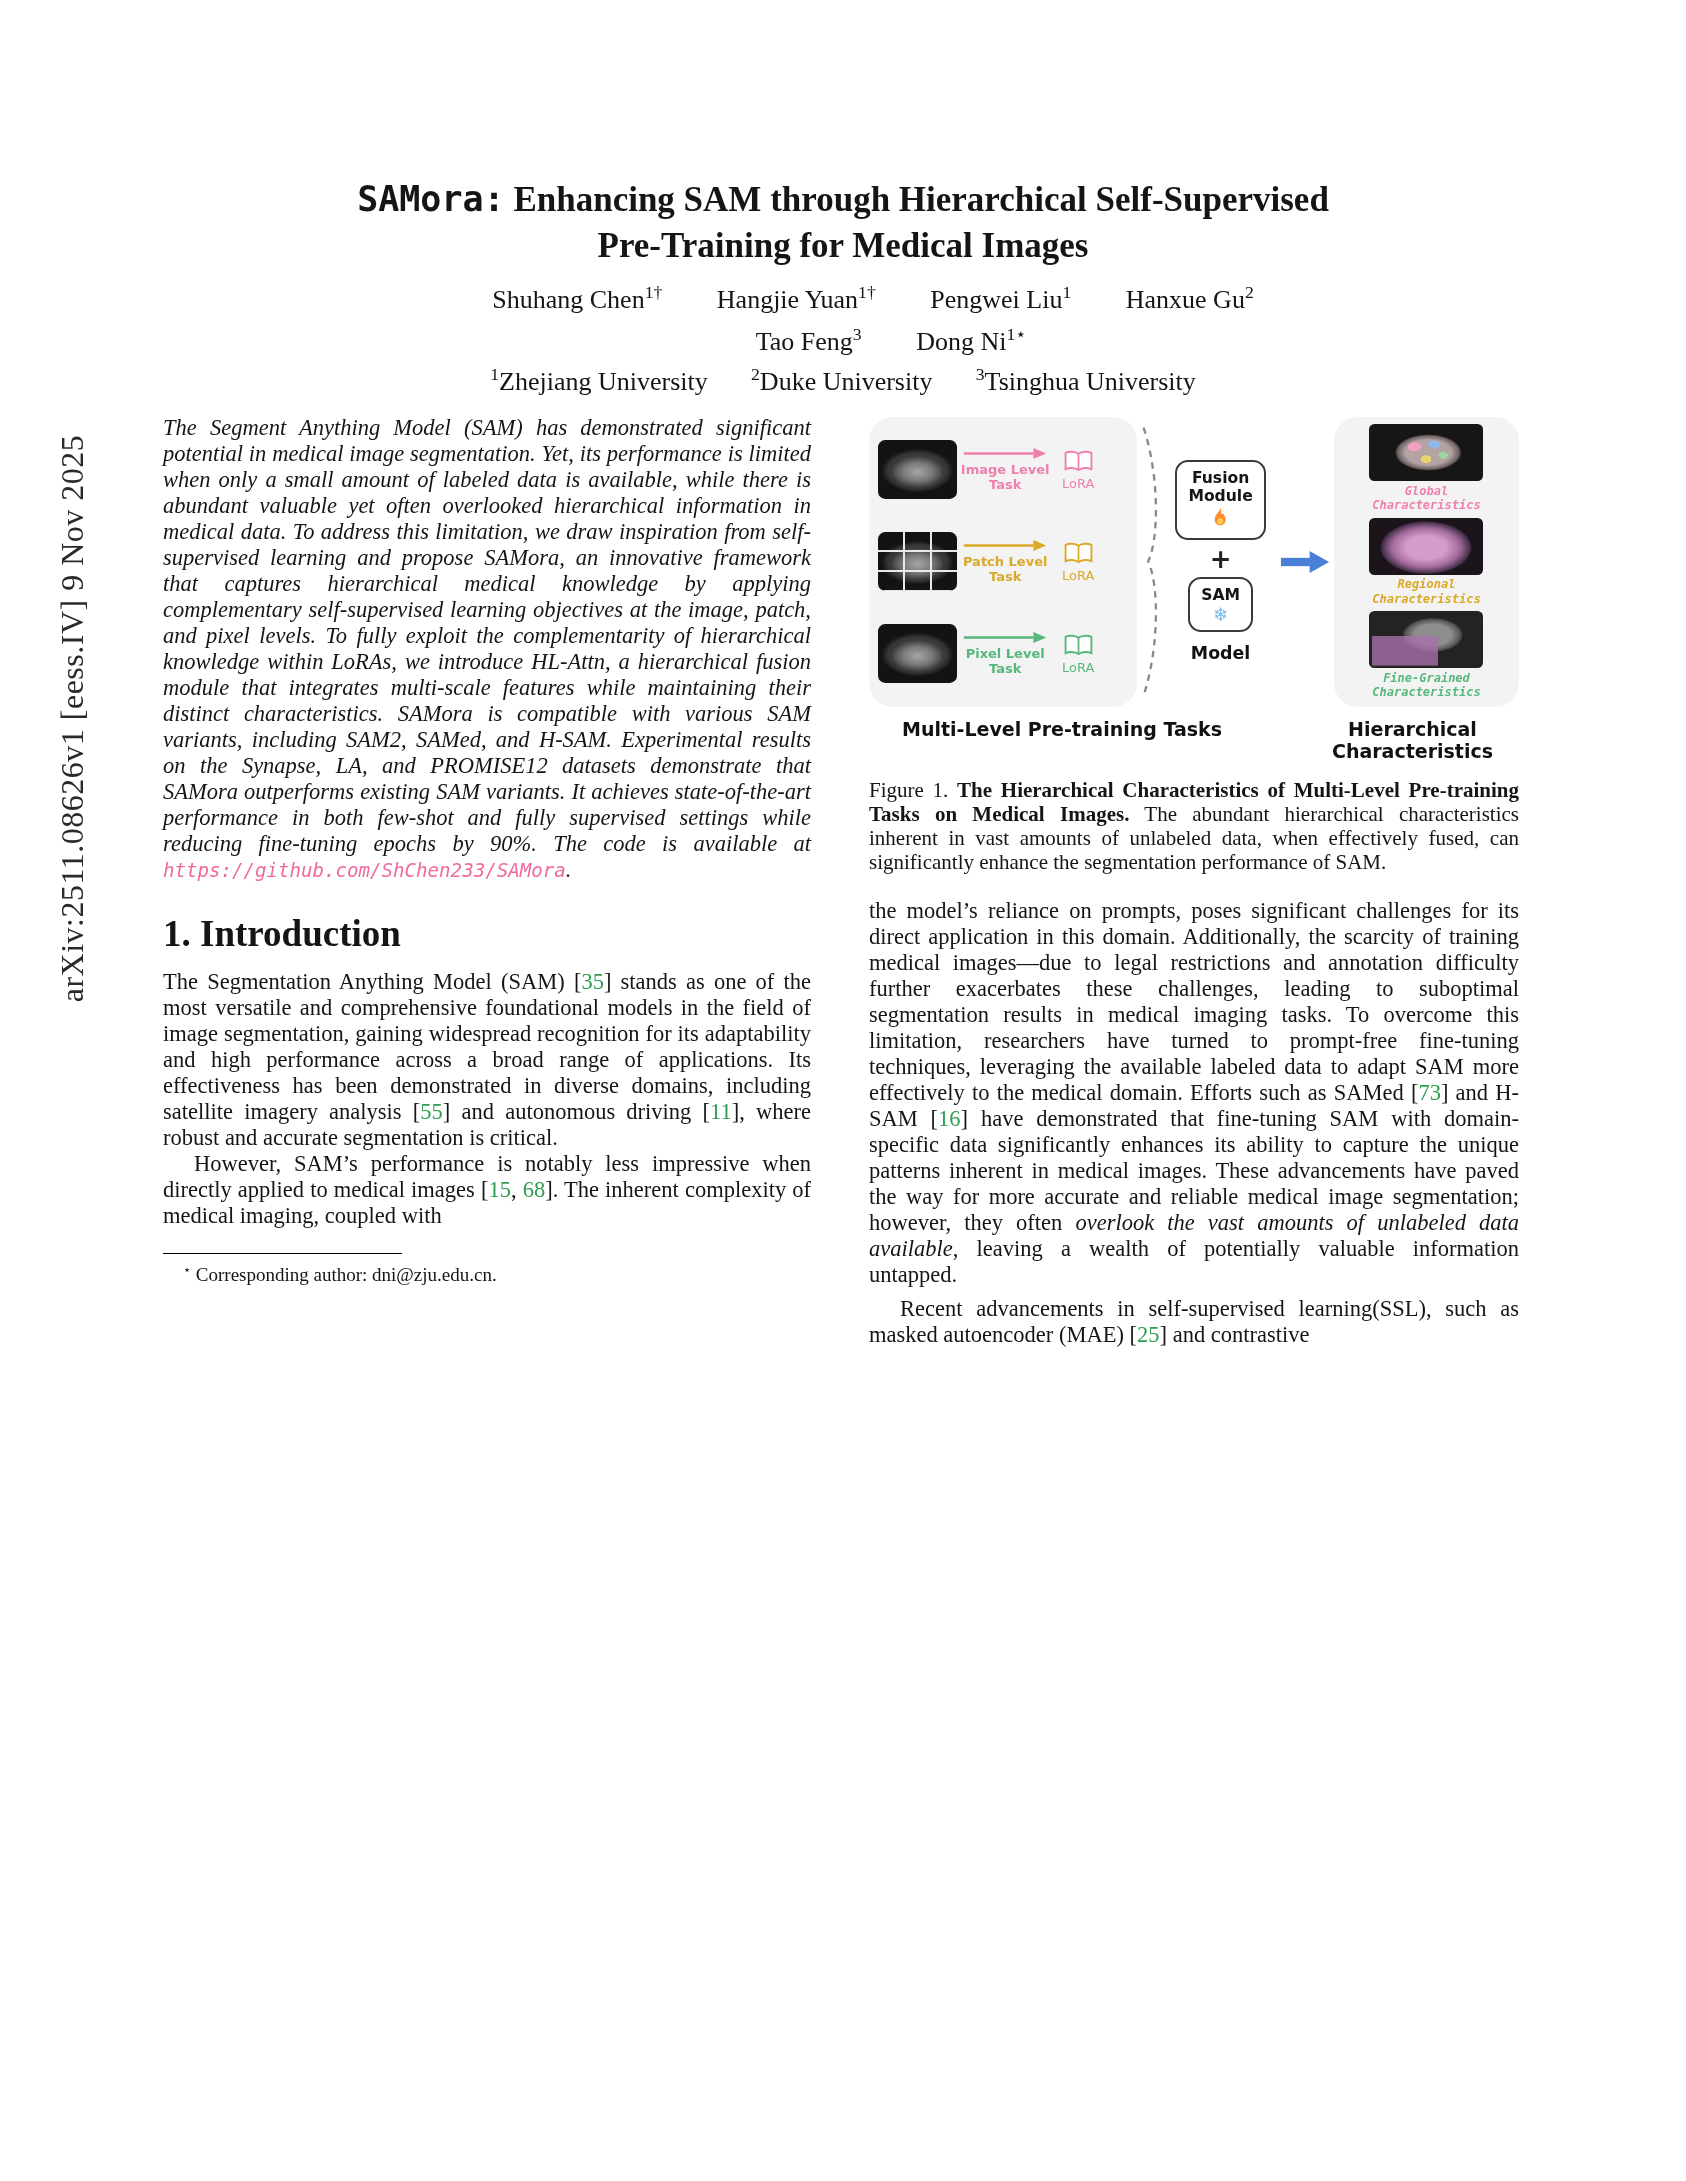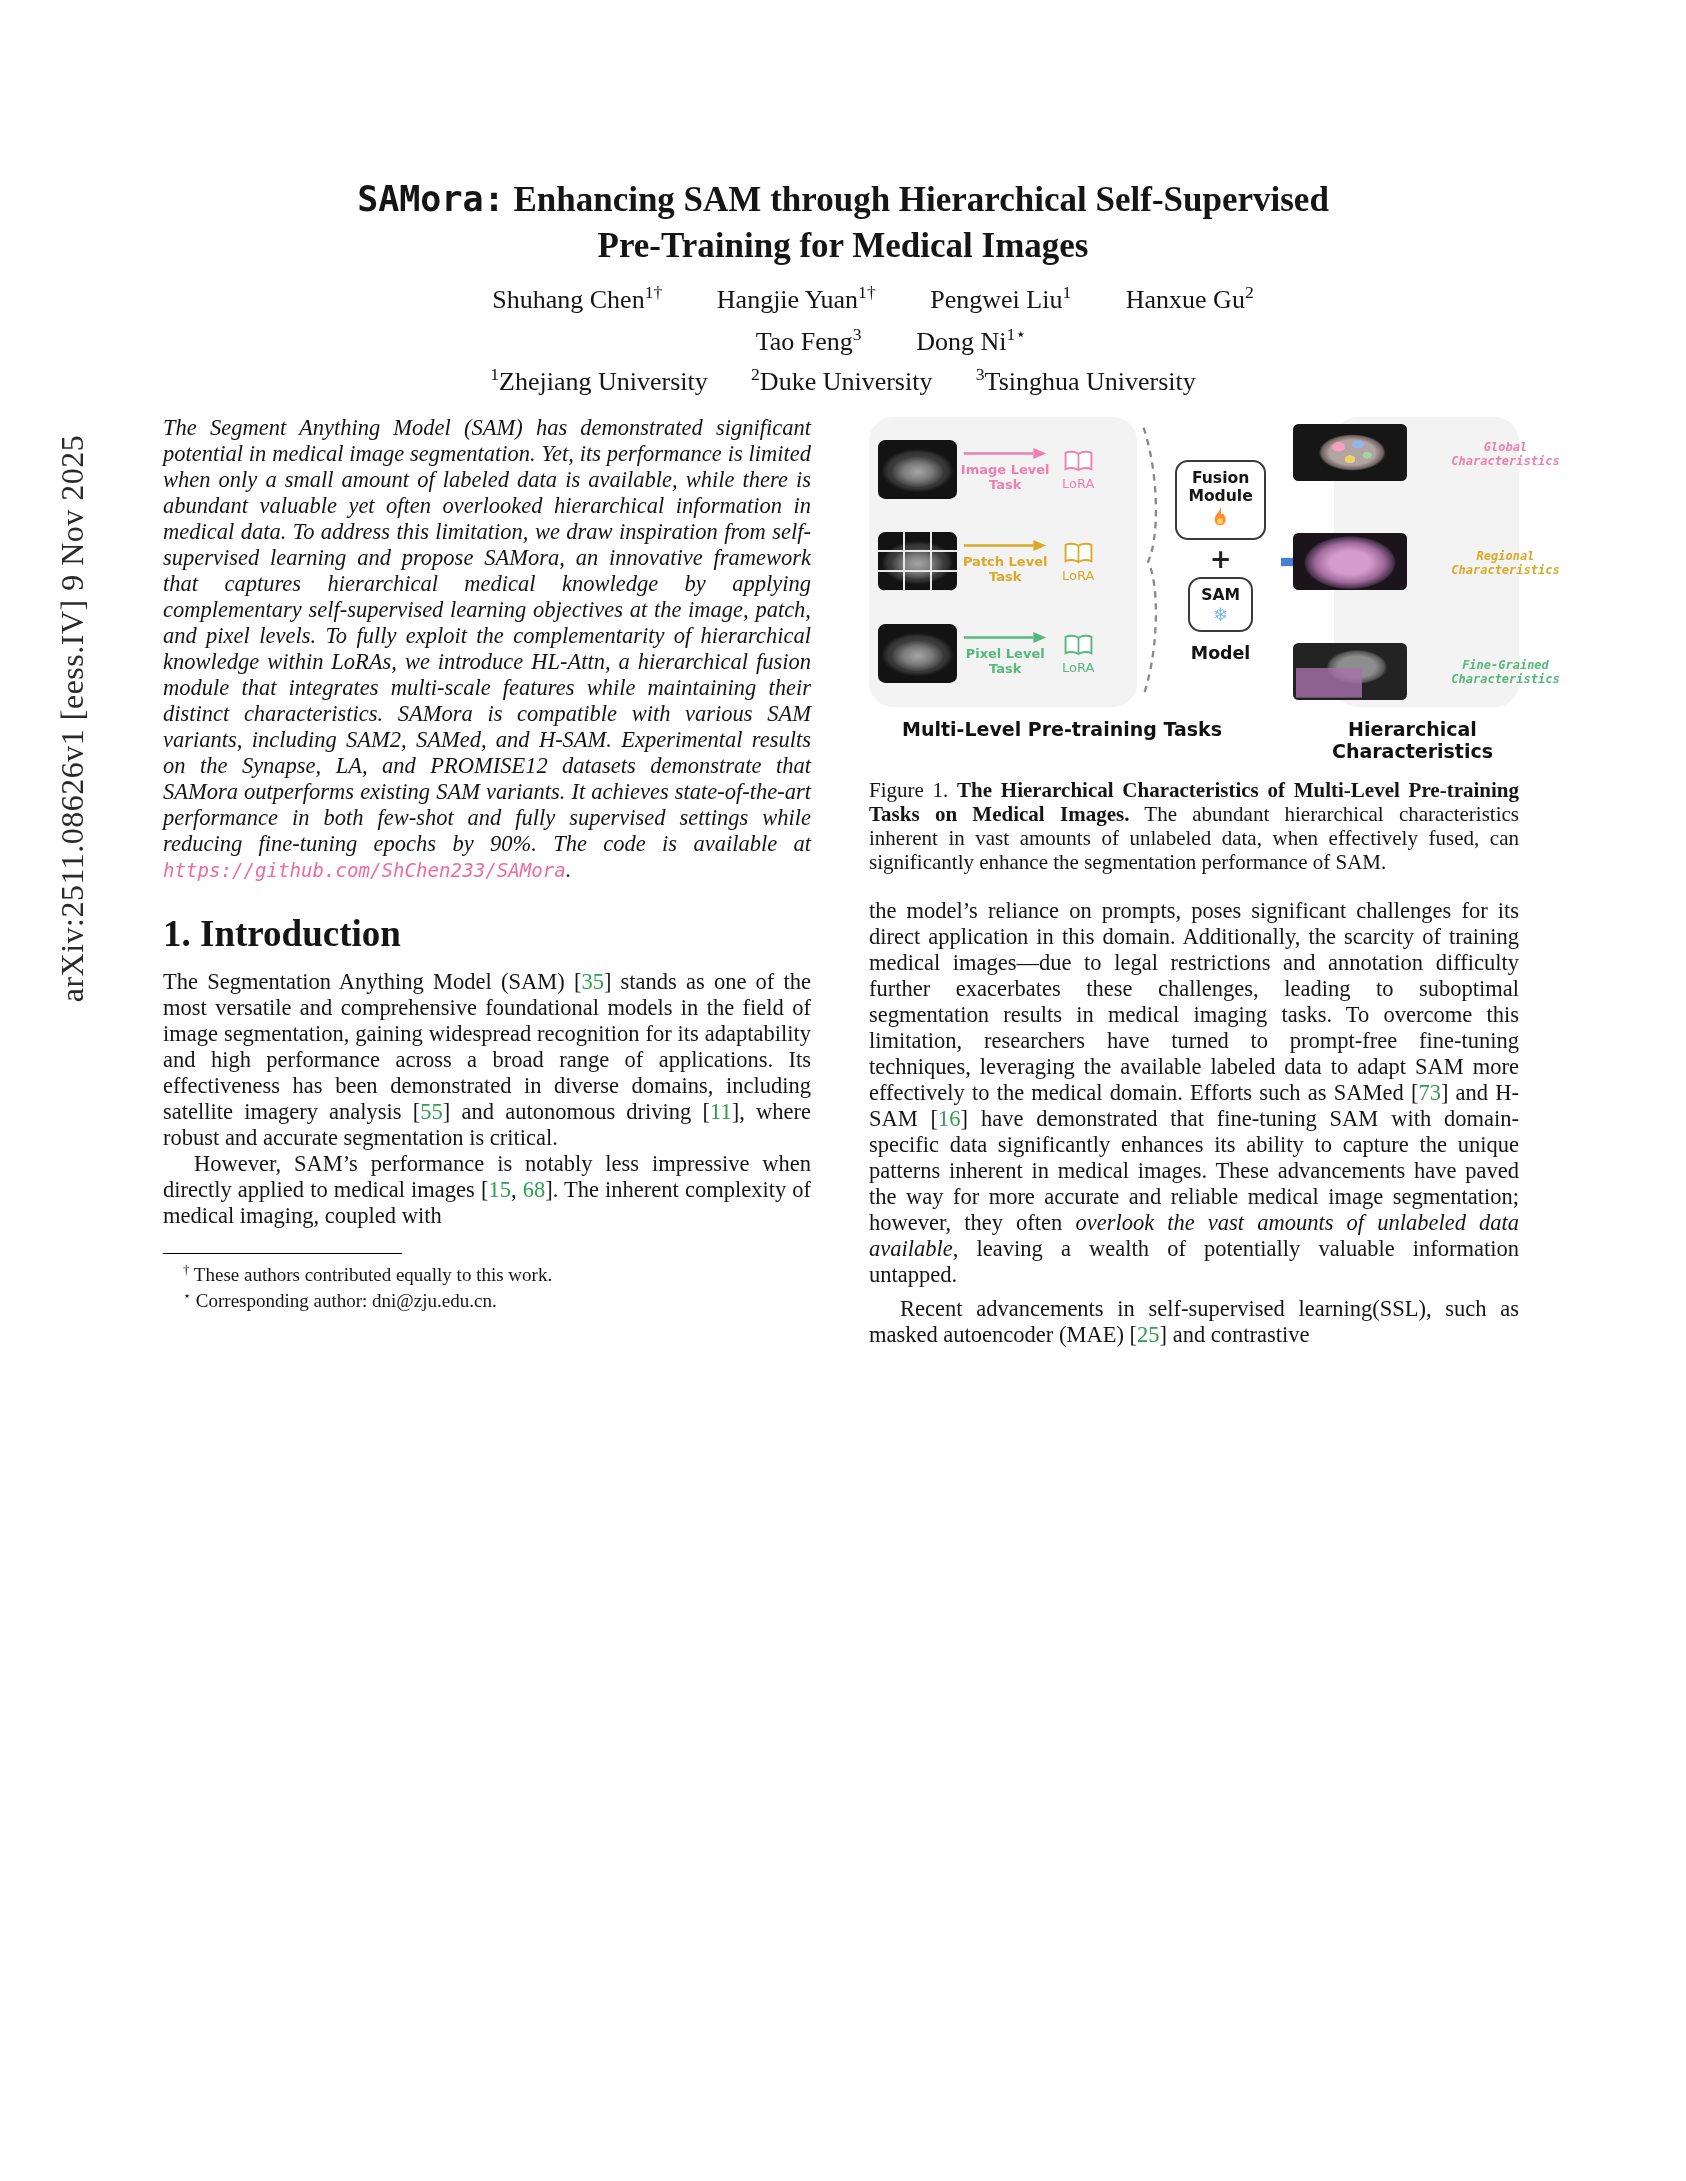--- a/index.html
+++ b/index.html
@@ -66,21 +66,21 @@
   .middle-col{display:flex;flex-direction:column;align-items:center;justify-content:center;width:116px;
        flex:0 0 auto;font-family:"DejaVu Sans","Liberation Sans",sans-serif;}
   .fusion-box,.sam-box{background:#fff;border:2.3px solid #3a3a3a;border-radius:13px;text-align:center;
        font-weight:bold;font-size:15.6px;line-height:1.15;padding:7.3px 11px 5.5px 11px;}
   .plus{font-size:26px;font-weight:bold;margin:3.7px 0;color:#222;}
   .snow{font-size:18.4px;color:#74b9e6;line-height:1;margin-top:1.8px;font-family:"DejaVu Sans",sans-serif;}
   .model-label{font-weight:bold;font-size:17.4px;margin-top:11px;color:#111;}
   .flow-arrow{flex:0 0 auto;margin:0 1.8px;}
   .right-panel{width:185px;height:290px;margin-left:1.8px;padding:7.3px 5.5px;box-sizing:border-box;
        display:flex;flex-direction:column;align-items:center;justify-content:space-between;}
-  .char-item{display:flex;flex-direction:row;align-items:center;gap:44px;}
+  .char-item{display:flex;flex-direction:column;align-items:center;}
   .char-img{width:114px;height:57px;border-radius:5.5px;}
   .img-global{background:radial-gradient(9.2px 6.4px at 40% 40%,#f2a0c0 0 70%,rgba(0,0,0,0) 75%),
        radial-gradient(8.3px 5.5px at 57% 36%,#8fb7e8 0 70%,rgba(0,0,0,0) 75%),
        radial-gradient(7.3px 5.5px at 50% 62%,#e8d46a 0 70%,rgba(0,0,0,0) 75%),
        radial-gradient(6.4px 4.6px at 65% 55%,#9fd89f 0 70%,rgba(0,0,0,0) 75%),
        radial-gradient(44px 24px at 52% 50%,#b3a3a3 0 52%,#6d6060 70%,rgba(0,0,0,0) 76%),#161616;}
   .img-regional{background:radial-gradient(50px 29px at 50% 52%,#d49ccd 0 40%,#a06a9b 68%,#46304a 88%,rgba(0,0,0,0) 92%),#1b141b;}
   .img-fine{background:linear-gradient(rgba(168,113,170,0.8),rgba(168,113,170,0.8)) 6% 92%/58% 52% no-repeat,
        radial-gradient(39px 22px at 56% 42%,#8d8d8d 0 48%,#565656 70%,rgba(0,0,0,0) 78%),#232323;}
   .char-label{font-family:"DejaVu Sans Mono","Liberation Mono",monospace;font-size:12px;font-weight:bold;
@@ -120,21 +120,20 @@
 
 <div class="col col-left">
   <p class="abstract-text"><span>The Segment Anything Model (SAM) has demonstrated significant potential in medical image segmentation. Yet, its performance is limited when only a small amount of labeled data is available, while there is abundant valuable yet often overlooked hierarchical information in medical data. To address this limitation, we draw inspiration from self-supervised learning and propose SAMora, an innovative framework that captures hierarchical medical knowledge by applying complementary self-supervised learning objectives at the image, patch, and pixel levels. To fully exploit the complementarity of hierarchical knowledge within LoRAs, we introduce HL-Attn, a hierarchical fusion module that integrates multi-scale features while maintaining their distinct characteristics. SAMora is compatible with various SAM variants, including SAM2, SAMed, and H-SAM. Experimental results on the Synapse, LA, and PROMISE12 datasets demonstrate that SAMora outperforms existing SAM variants. It achieves state-of-the-art performance in both few-shot and fully supervised settings while reducing fine-tuning epochs by 90%. The code is available at </span><span class="link">https://github.com/ShChen233/SAMora</span><span>.</span></p>
 
   <h2 class="section-heading">1. Introduction</h2>
   <p class="body-par"><span>The Segmentation Anything Model (SAM) [</span><span class="cite">35</span><span>] stands as one of the most versatile and comprehensive foundational models in the field of image segmentation, gaining widespread recognition for its adaptability and high performance across a broad range of applications. Its effectiveness has been demonstrated in diverse domains, including satellite imagery analysis [</span><span class="cite">55</span><span>] and autonomous driving [</span><span class="cite">11</span><span>], where robust and accurate segmentation is critical.</span></p>
   <p class="body-par indent"><span>However, SAM’s performance is notably less impressive when directly applied to medical images [</span><span class="cite">15</span><span>, </span><span class="cite">68</span><span>]. The inherent complexity of medical imaging, coupled with</span></p>
 
   <div class="footnote-block">
     <div class="footnote-rule"></div>
-    <p class="footnote"><span class="sup">†</span><span> These authors contributed equally to this work.</span></p>
     <p class="footnote"><span class="sup">⋆</span><span> Corresponding author: dni@zju.edu.cn.</span></p>
   </div>
 </div>
 
 <div class="col col-right">
 
   <div class="figure">
     <div class="fig-row">
 
       <div class="panel left-panel">

